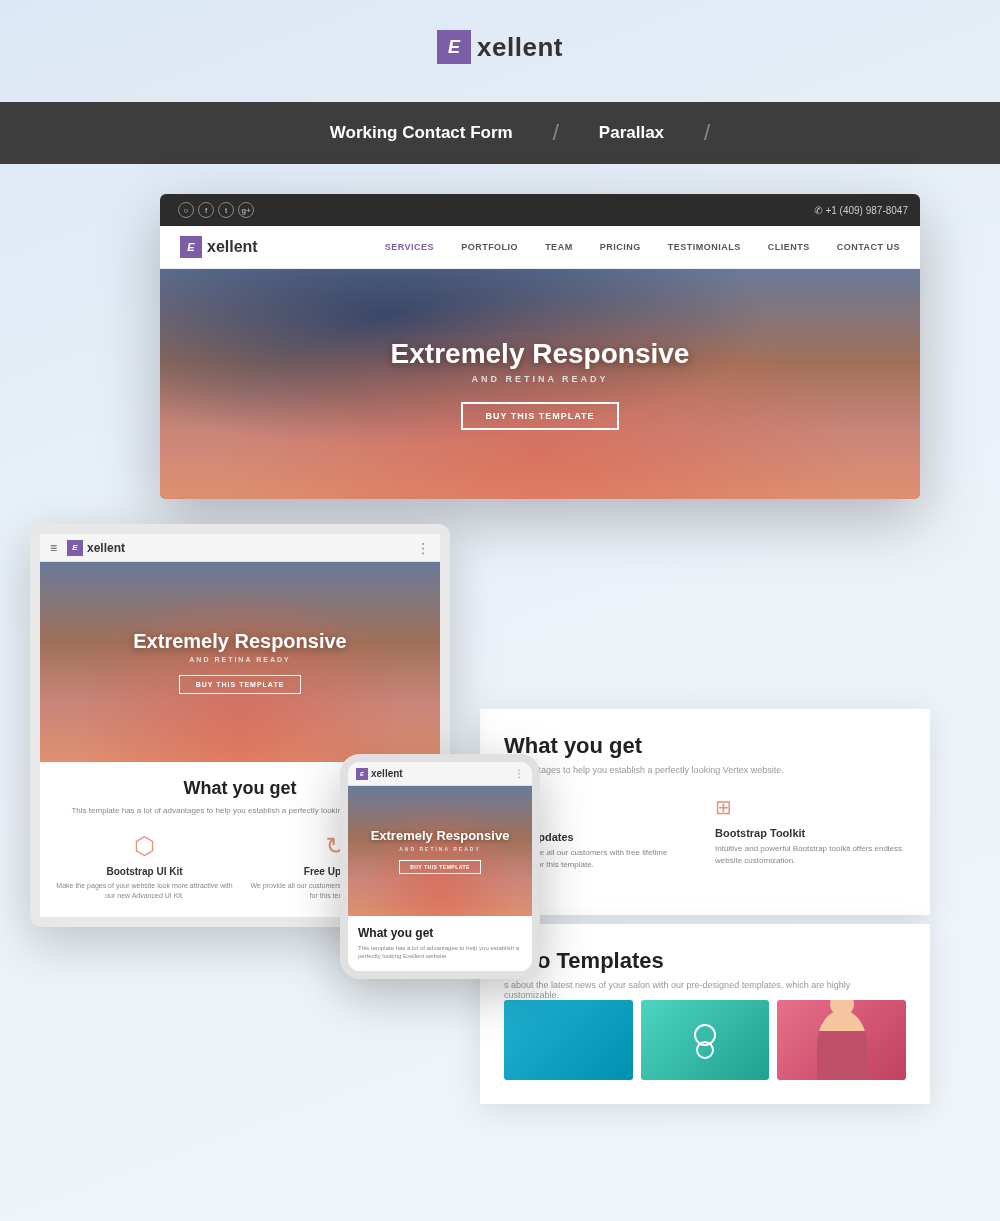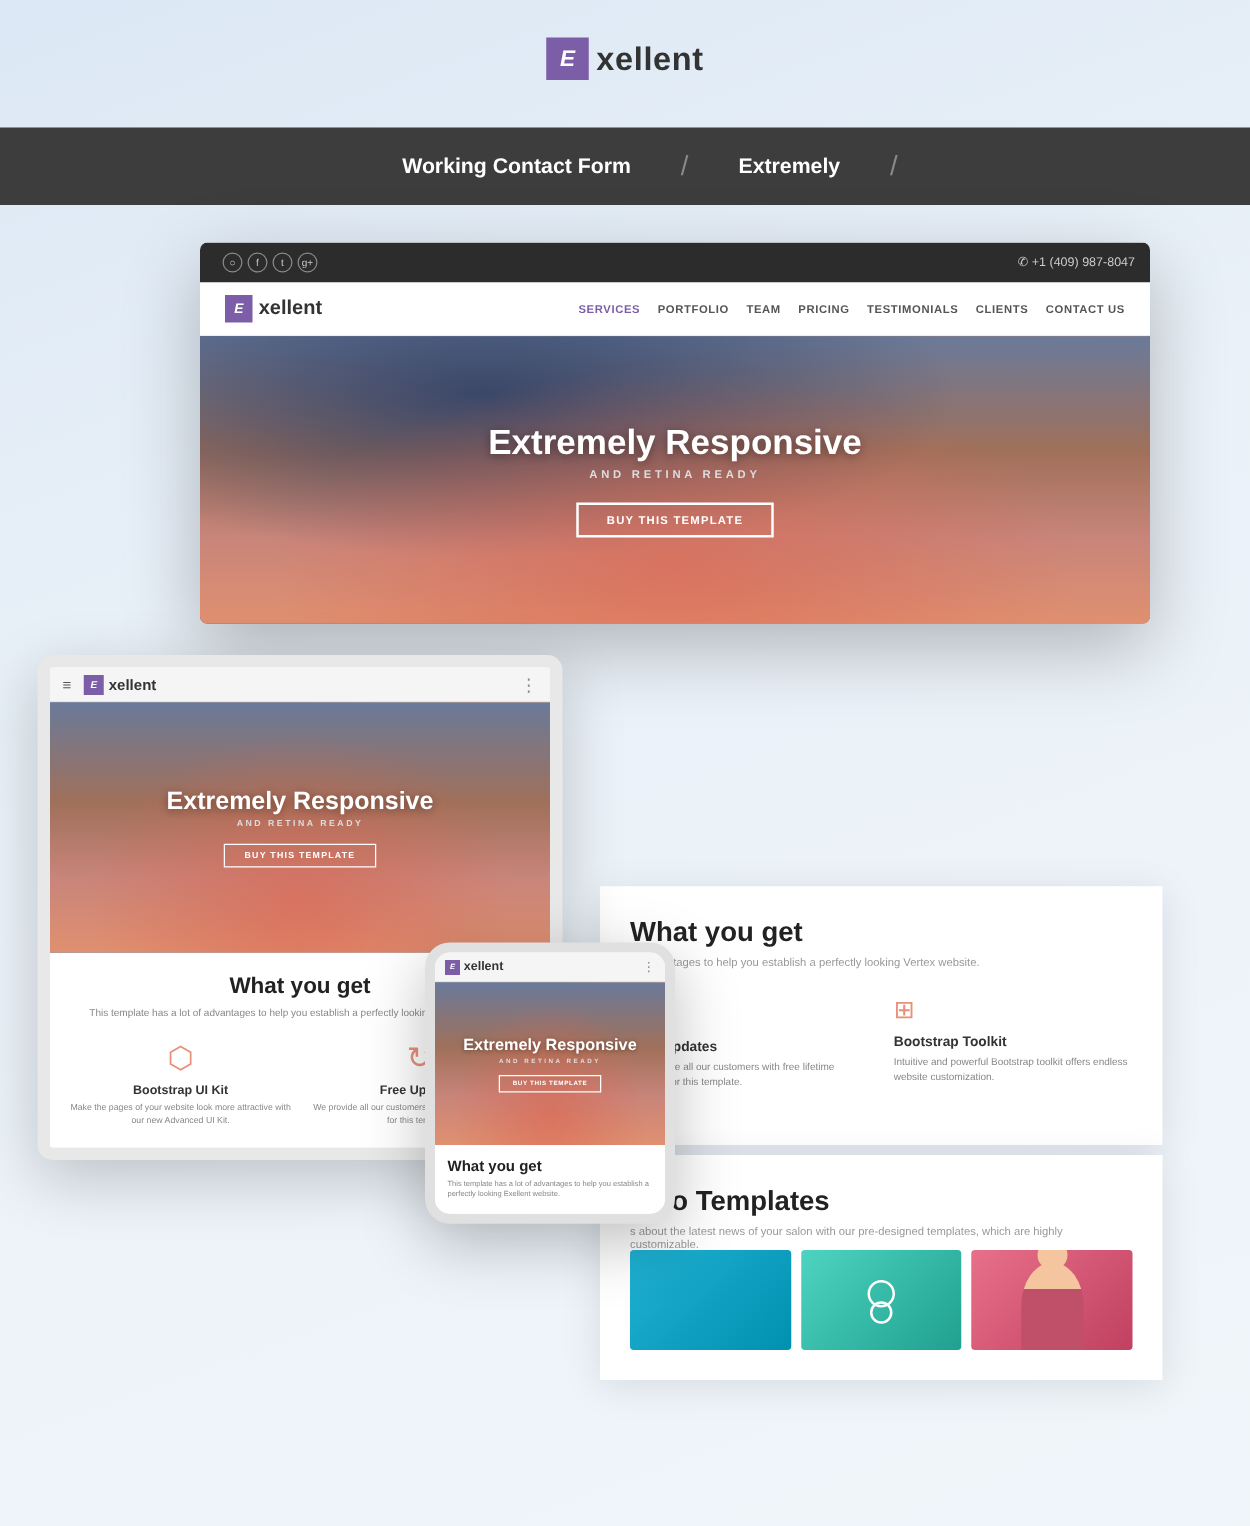--- a/index.html
+++ b/index.html
@@ -136,21 +136,21 @@
     .site-logo-icon {
       width: 22px; height: 22px;
       background: #7b5ea7;
       display: flex; align-items: center; justify-content: center;
       color: white; font-weight: 900; font-size: 11px; font-style: italic;
     }
     .site-logo-text {
       font-size: 16px; font-weight: 700; color: #333;
     }
     .site-nav-links {
-      display: flex; gap: 14px; margin-left: auto;
+      display: flex; gap: 27px; margin-left: auto;
     }
     .nav-link {
       font-size: 9px; font-weight: 600; color: #555; text-transform: uppercase;
       letter-spacing: 0.5px;
     }
     .nav-link.active { color: #7b5ea7; }
 
     
     .site-hero {
       background: linear-gradient(rgba(50,60,90,0.5), rgba(50,60,90,0.5)),
@@ -439,21 +439,21 @@
     <span class="logo-text">xellent</span>
   </div>
 </div>
 
 <div class="features-bar">
   <div class="feature-item">
     <span>Working Contact Form</span>
   </div>
   <span class="feature-divider">/</span>
   <div class="feature-item">
-    <span>Extremely</span>
+    <span>Parallax</span>
   </div>
   <span class="feature-divider">/</span>
 </div>
 
 <div class="mockup-container">
 
   <div class="desktop-mockup">
 
     <div class="browser-bar">
       <div class="browser-social">

